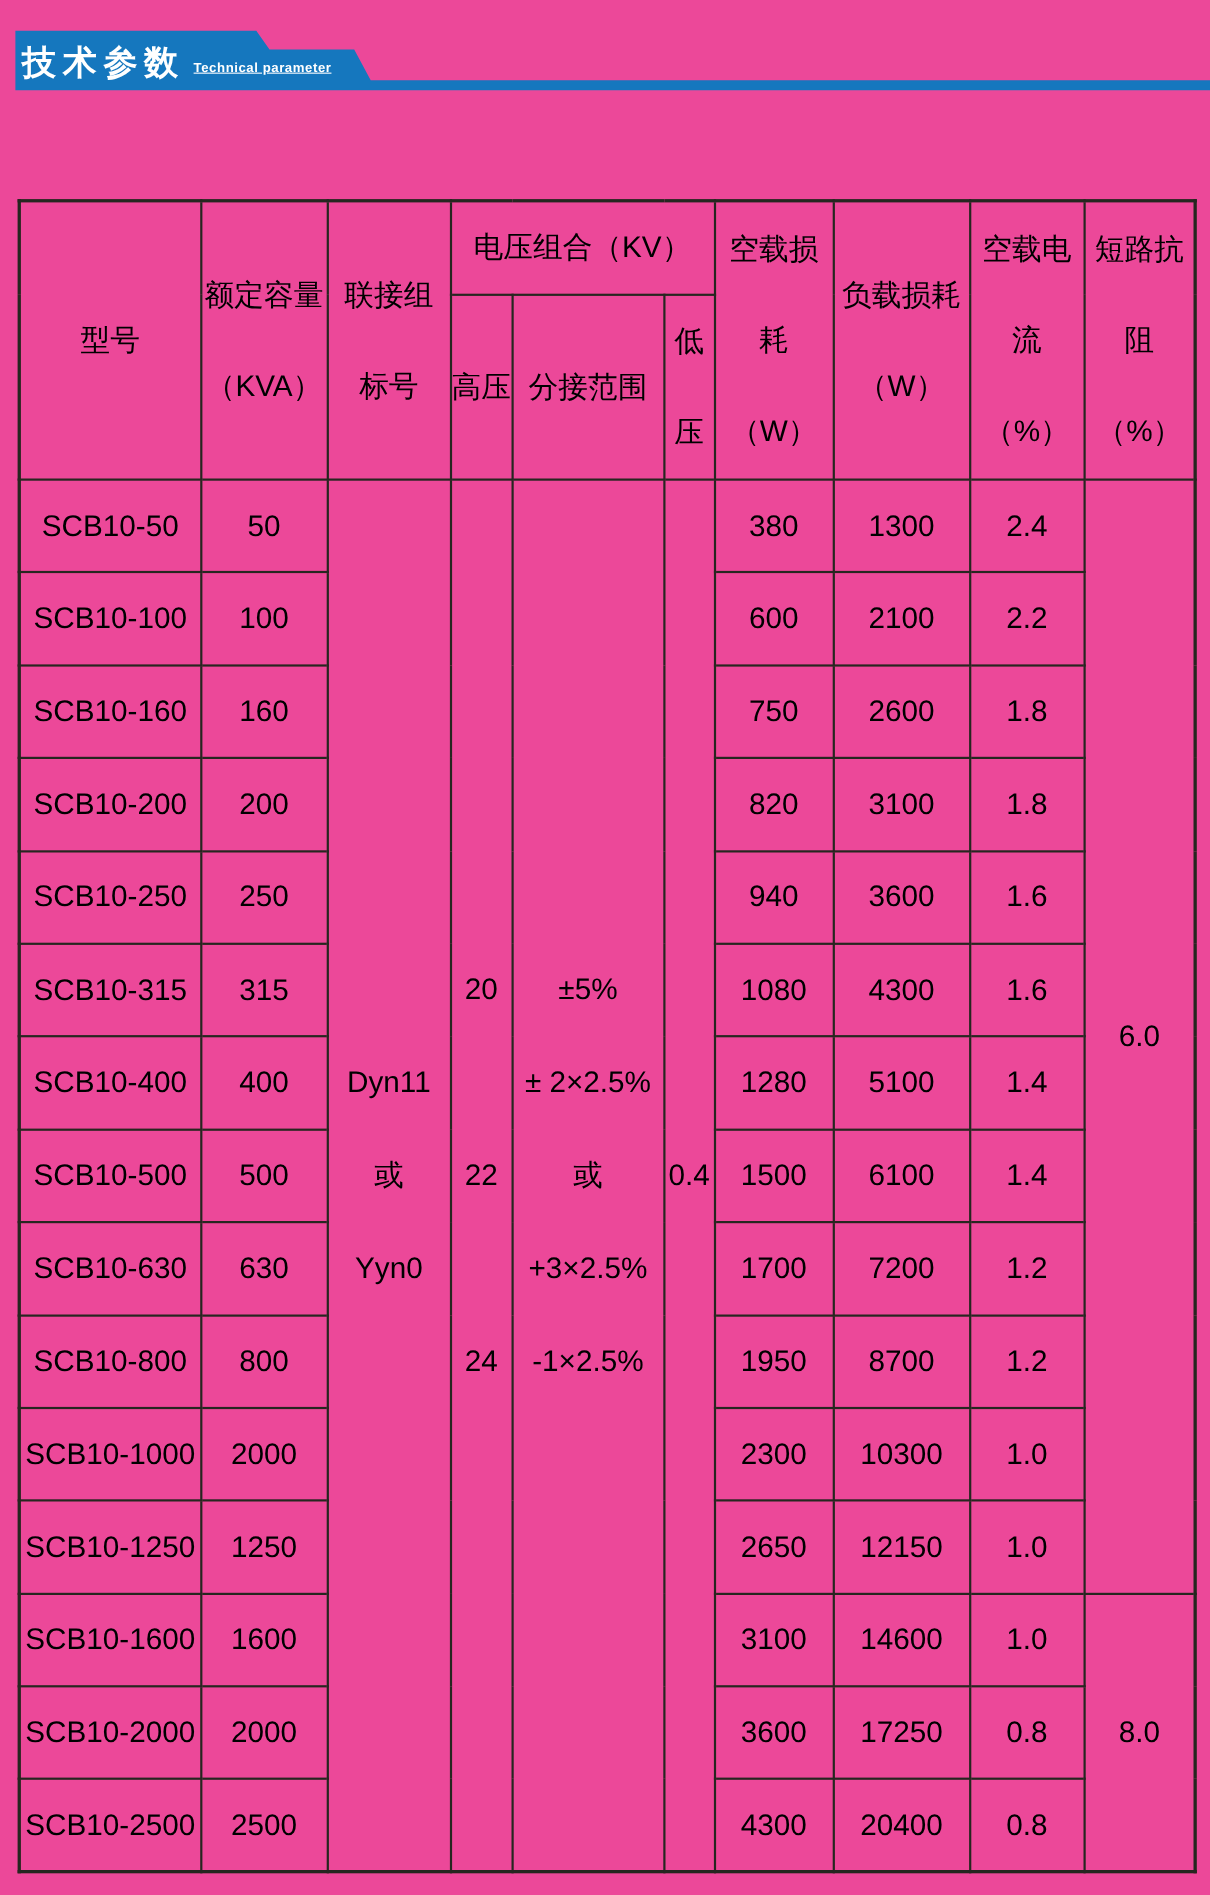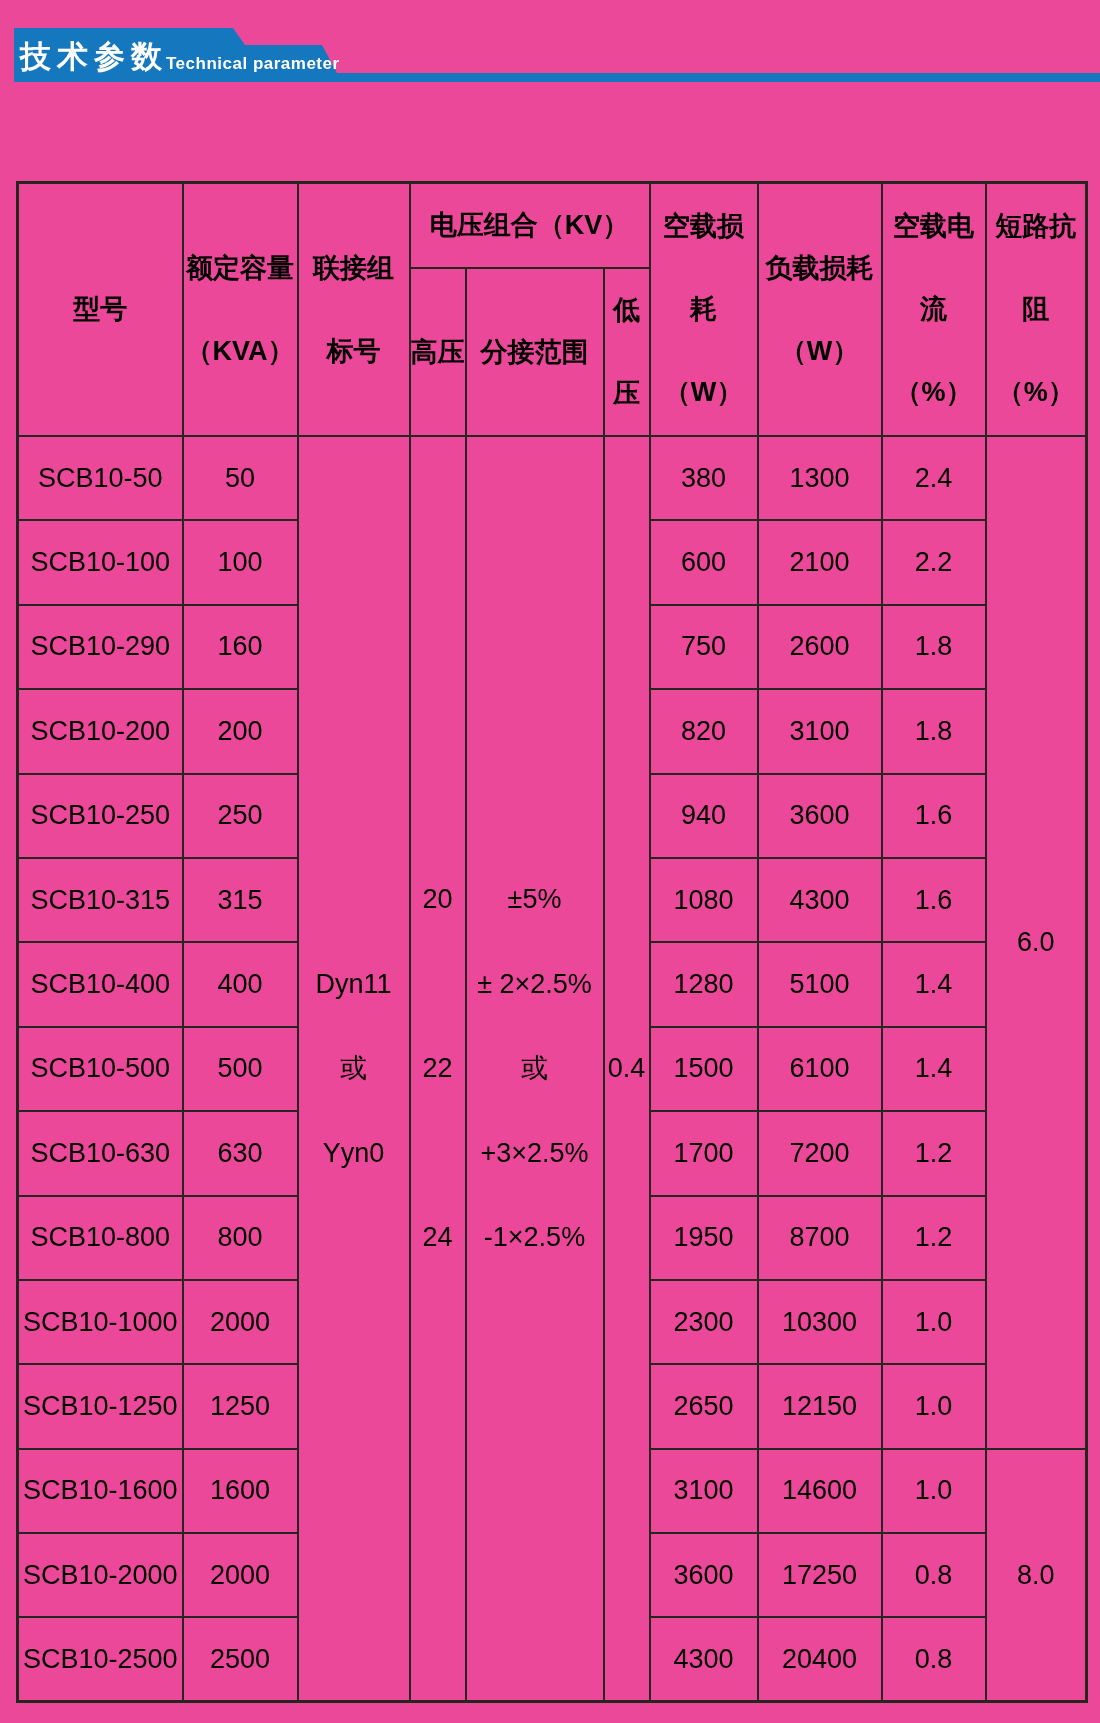--- a/index.html
+++ b/index.html
@@ -8,43 +8,43 @@
     font-family:"Liberation Sans","DejaVu Sans",sans-serif;color:#000;overflow:hidden;
   }
   
   .banner{position:absolute;left:0;top:0;width:1100px;height:95px;}
   .banner svg{position:absolute;left:0;top:0;}
   .banner-cn{
     position:absolute;left:20px;top:41px;color:#ffffff;font-weight:bold;
     font-size:31px;letter-spacing:6px;line-height:1;white-space:nowrap;
   }
   .banner-en{
-    position:absolute;left:166px;top:55px;color:#ffffff;font-weight:bold;
-    font-size:17px;line-height:1;white-space:nowrap;letter-spacing:0.5px;
+    position:absolute;left:176px;top:55px;color:#ffffff;font-weight:bold;
+    font-size:12px;line-height:1;white-space:nowrap;letter-spacing:0.5px;text-decoration:underline;
   }
   
   .heading{
     position:absolute;left:15px;top:122px;font-size:26px;font-weight:bold;
     letter-spacing:1px;white-space:nowrap;
   }
   
   table.spec{
     position:absolute;left:16px;top:181px;width:1069px;
     border-collapse:collapse;table-layout:fixed;
     border:3px solid #262620;
   }
   table.spec td{
     border:2px solid #262620;padding:0;margin:0;
     text-align:center;vertical-align:middle;
     font-size:27px;white-space:pre-line;overflow:hidden;
   }
   tr.rh1{height:84px;}
   tr.rh2{height:168px;}
   tr.rd{height:84.4px;}
-  .hcell{font-size:28px;line-height:83px;font-weight:bold;}
+  .hcell{font-size:28px;line-height:83px;}
   td.m-conn{line-height:84.4px;}
   td.m-hv{line-height:169px;border-radius:21px;}
   td.m-tap{line-height:84.5px;}
   td.m-lv{line-height:normal;}
   td.m-imp{line-height:normal;}
 </style>
 </head>
 <body>
 
 <div class="page">
@@ -117,21 +117,21 @@
       <td rowspan="12" class="m-imp">6.0</td>
     </tr>
     <tr class="rd">
       <td>SCB10-100</td>
       <td>100</td>
       <td>600</td>
       <td>2100</td>
       <td>2.2</td>
     </tr>
     <tr class="rd">
-      <td>SCB10-290</td>
+      <td>SCB10-160</td>
       <td>160</td>
       <td>750</td>
       <td>2600</td>
       <td>1.8</td>
     </tr>
     <tr class="rd">
       <td>SCB10-200</td>
       <td>200</td>
       <td>820</td>
       <td>3100</td>

